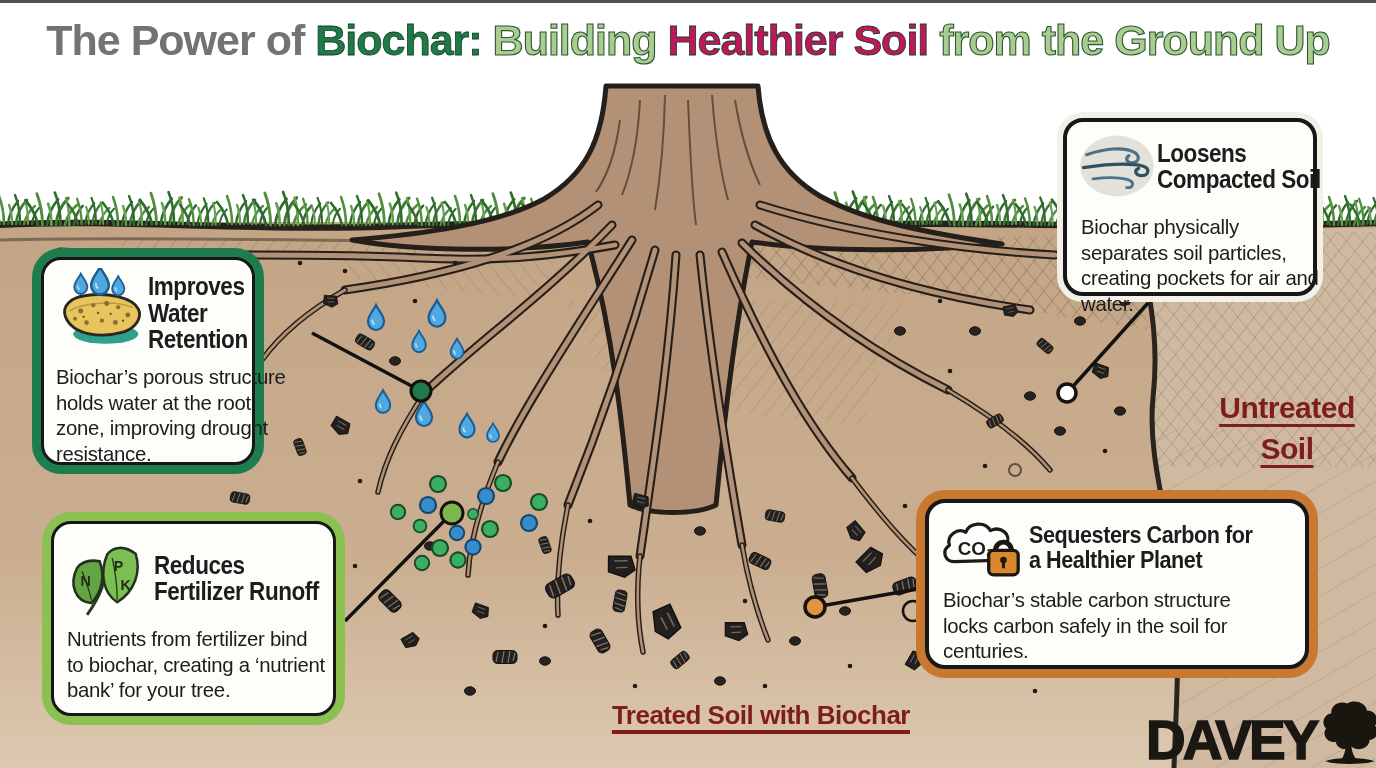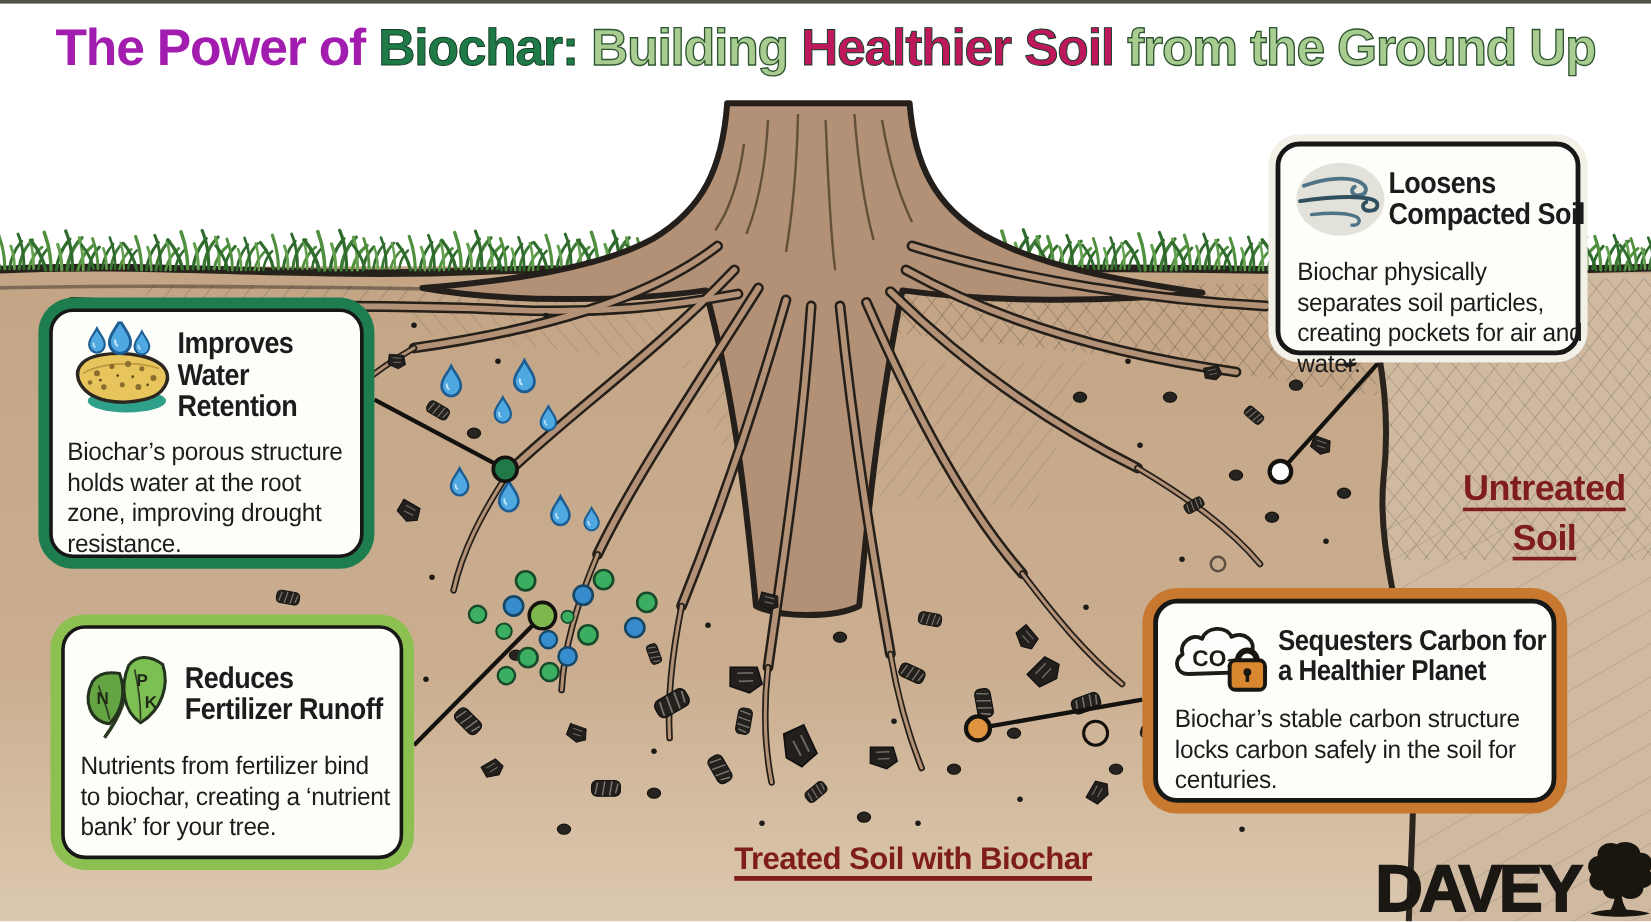--- a/index.html
+++ b/index.html
@@ -4,49 +4,49 @@
 <style>
   html,body{margin:0;padding:0;background:#ffffff;}
   .stage{position:relative;width:1376px;height:768px;overflow:hidden;background:#ffffff;
          font-family:"Liberation Sans", sans-serif;}
   svg{display:block;}
   .scene{position:absolute;left:0;top:0;}
 
   
   .title{position:absolute;left:0;top:16px;width:100%;text-align:center;
          font-size:43px;font-weight:bold;letter-spacing:-1px;white-space:nowrap;}
-  .title .seg-c0{color:#a21caf;margin-top:11px;}
+  .title .seg-c0{color:#737373;margin-top:11px;}
   .title .seg-c1{color:#1e7a46;-webkit-text-stroke:0.8px #113a22;}
   .title .seg-c2{color:#a9cd90;-webkit-text-stroke:1.1px #2e5531;}
   .title .seg-c3{color:#be185d;-webkit-text-stroke:0.8px #113a22;}
   .title .seg-c4{color:#a9cd90;-webkit-text-stroke:1.1px #2e5531;}
   .title .seg-c5{color:#a9cd90;-webkit-text-stroke:1.1px #2e5531;}
 
   
   .callout{position:absolute;background:#fdfdfa;border:3px solid #171717;border-radius:20px;
            box-sizing:border-box;color:#1c1c1c;}
   .callout .head{position:absolute;display:flex;align-items:center;}
   .callout .c-title{font-weight:bold;line-height:1.06;letter-spacing:-0.5px;
                     transform:scaleX(0.9);transform-origin:left center;}
   .callout .c-body{position:absolute;font-size:21px;line-height:1.22;letter-spacing:-0.3px;
                    transform:scaleX(0.97);transform-origin:left top;}
-  .box1{left:41px;top:257px;width:262px;height:208px;box-shadow:0 0 0 9px #1e7d4e;}
+  .box1{left:41px;top:257px;width:214px;height:208px;box-shadow:0 0 0 9px #1e7d4e;}
   .box1 .head{left:8px;top:8px;}
   .box1 .c-title{font-size:25px;width:150px;}
   .box1 .c-body{left:12px;top:104px;width:245px;}
   .box2{left:51px;top:521px;width:285px;height:195px;box-shadow:0 0 0 9px #8cc152;}
   .box2 .head{left:8px;top:10px;}
   .box2 .c-title{font-size:25px;width:205px;}
   .box2 .c-body{left:13px;top:102px;width:268px;}
   .box3{left:1063px;top:118px;width:254px;height:178px;border-width:4px;
         box-shadow:0 0 0 6px #f3f0e8, 0 2px 5px rgba(0,0,0,.25);}
   .box3 .head{left:10px;top:10px;}
   .box3 .c-title{font-size:25px;width:190px;}
   .box3 .c-body{left:14px;top:92px;width:255px;font-size:21px;}
-  .box4{left:961px;top:499px;width:336px;height:170px;border-width:4px;box-shadow:0 0 0 9px #c8792f;}
+  .box4{left:925px;top:499px;width:384px;height:170px;border-width:4px;box-shadow:0 0 0 9px #c8792f;}
   .box4 .head{left:8px;top:8px;}
   .box4 .c-title{font-size:24px;width:260px;}
   .box4 .c-body{left:14px;top:84px;width:312px;}
 
   
   .soil-label{position:absolute;font-weight:bold;color:#7f1d1d;text-align:center;
               text-decoration:underline;text-decoration-thickness:3px;text-underline-offset:6px;}
   .lbl-untreated{left:1198px;top:388px;width:178px;font-size:30px;line-height:1.35;letter-spacing:-0.5px;}
   .lbl-treated{left:440px;top:700px;width:470px;font-size:26px;letter-spacing:-0.5px;
                text-decoration-thickness:3.5px;text-align:right;}

